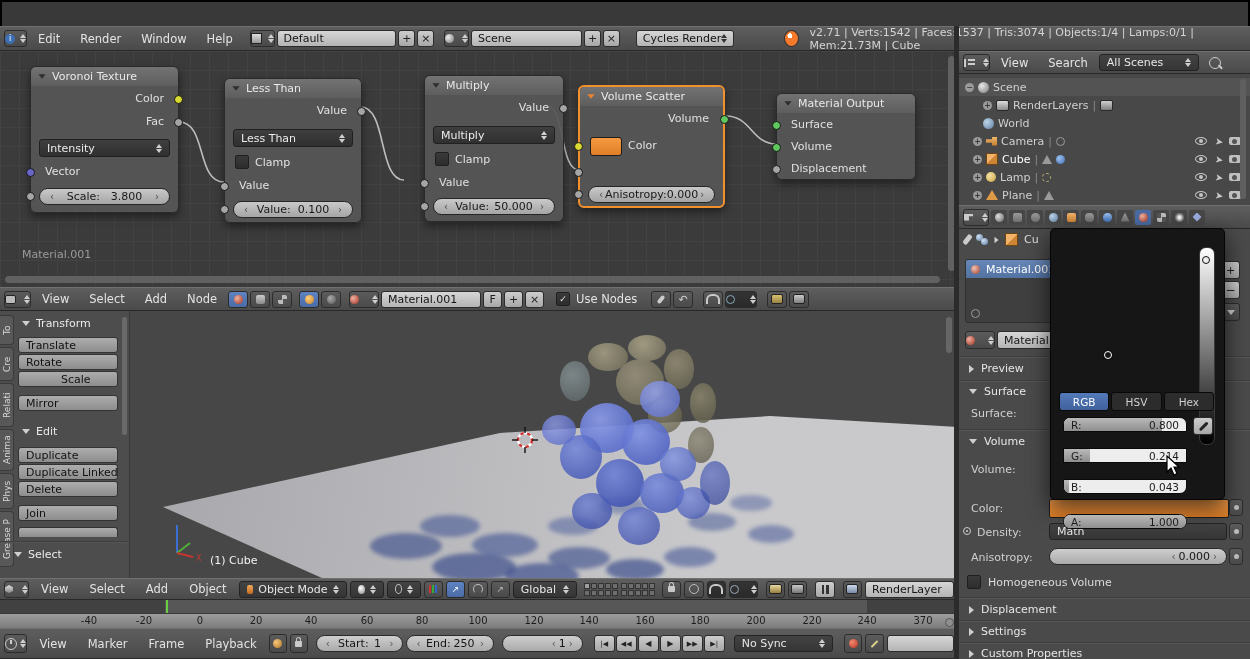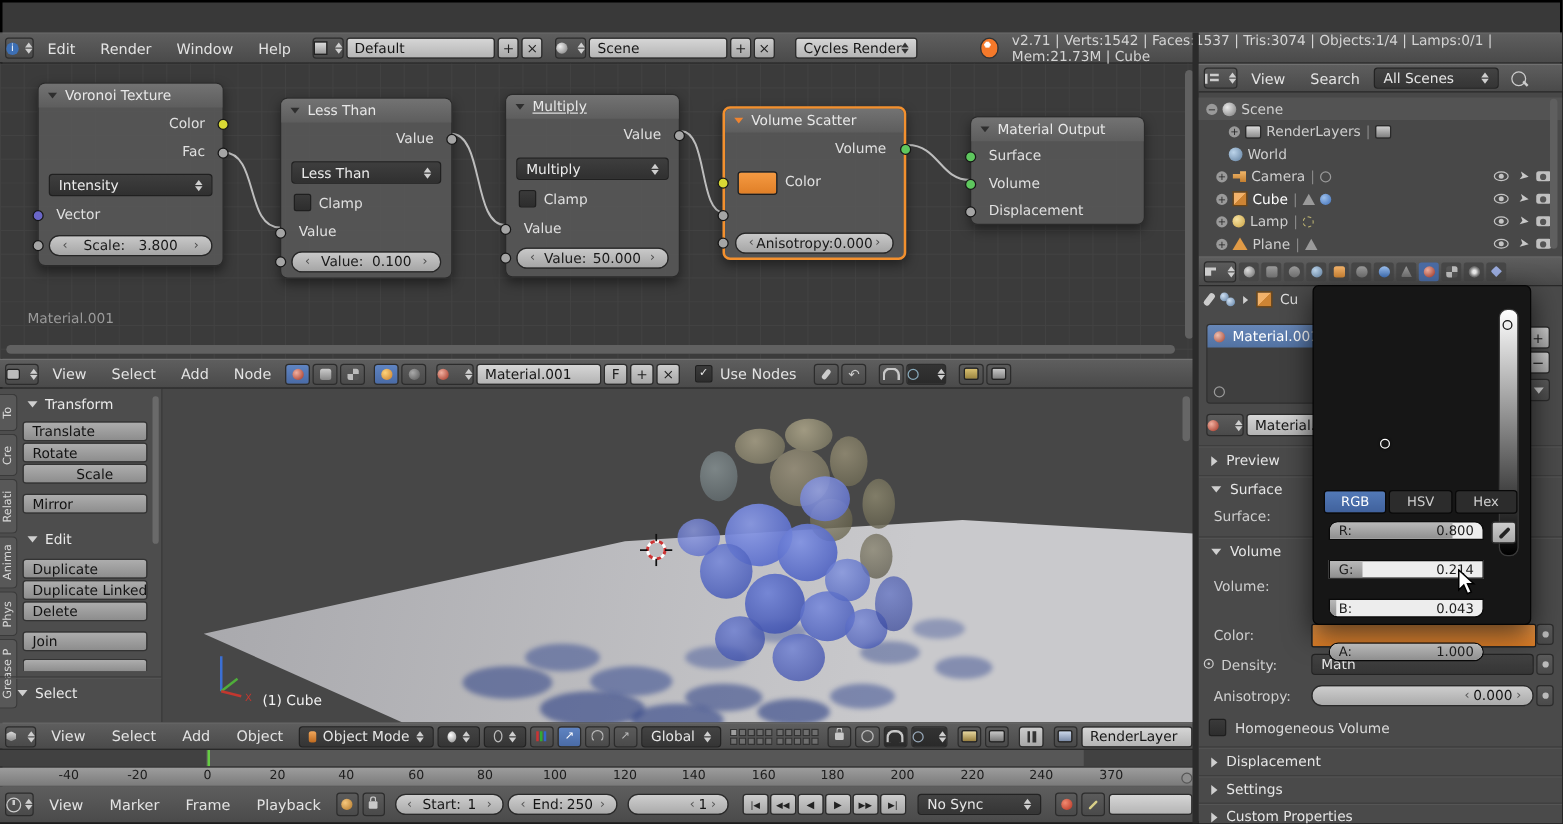--- a/index.html
+++ b/index.html
@@ -66,21 +66,21 @@
   .blob{position:absolute;border-radius:50%;}
   .tsh{position:absolute;left:0;top:0;width:129px;height:267px;background:#4d4d4d;border-right:1px solid #383838;}
   .tbtn{position:absolute;left:18px;width:100px;height:16px;background:linear-gradient(#adadad,#8d8d8d);
         border:1px solid #333;border-radius:3px;color:#121212;display:flex;align-items:center;padding:0 7px;
         box-sizing:border-box;font-size:11px;white-space:nowrap;overflow:hidden;}
   .ptitle{position:absolute;display:flex;gap:6px;align-items:center;color:#eaeaea;font-size:11px;}
   .vtab{position:absolute;left:0;width:14px;background:#585858;border:1px solid #3a3a3a;border-right:none;
        border-radius:4px 0 0 4px;color:#d8d8d8;font-size:9px;writing-mode:vertical-rl;transform:rotate(180deg);
        display:flex;align-items:center;justify-content:center;padding:5px 0;box-sizing:border-box;}
   
-  .rlbl{position:absolute;top:1px;transform:translateX(-50%);color:#1d1d1d;font-size:10px;}
+  .rlbl{position:absolute;top:1px;transform:translateX(-50%);color:#1d1d1d;font-size:10px;margin-left:34px;}
   
   .orow{position:absolute;left:0;width:100%;height:18px;display:flex;align-items:center;gap:4px;box-sizing:border-box;}
   .oname{color:#cfcfcf;font-size:11px;}
   .disc{width:9px;height:9px;border-radius:50%;background:#9a9a9a;color:#222;font-size:8px;line-height:9px;
         text-align:center;display:inline-block;}
   .icn-eye{width:12px;height:8px;border:1px solid #c4c4c4;border-radius:50%;position:relative;display:inline-block;box-sizing:border-box;}
   .icn-eye:after{content:"";position:absolute;left:3px;top:1px;width:4px;height:4px;border-radius:50%;background:#c4c4c4;}
   .icn-cur{color:#c8c8c8;font-size:10px;display:inline-block;transform:rotate(10deg);}
   .icn-cam{width:12px;height:8px;background:#c0c0c0;border-radius:2px;position:relative;display:inline-block;}
   .icn-cam:after{content:"";position:absolute;left:3px;top:1.5px;width:5px;height:5px;border-radius:50%;background:#555;}
@@ -217,21 +217,21 @@
       </div>
       <span class="nlbl" style="left:14px;top:100px;">Value</span>
       <span class="socket s-g" style="left:-5px;top:103px;"></span>
       <div class="npill" style="left:8px;right:8px;top:122px;">
           <span>Value:</span>
           <span>0.100</span>
         </div>
       <span class="socket s-g" style="left:-5px;top:126px;"></span>
     </div>
 
-    <div class="node" style="left:404px;top:24px;width:140px;height:147px;text-decoration:underline;">
+    <div class="node" style="left:424px;top:24px;width:140px;height:147px;">
       <div class="nhead">
           <span class="tri-d"></span>
           <span>Multiply</span>
         </div>
       <span class="nlbl" style="right:14px;top:25px;">Value</span>
       <span class="socket s-g" style="right:-5px;top:28px;"></span>
       <div class="ndrop" style="left:8px;right:8px;top:50px;">
           <span>Multiply</span>
           <span class="updn">
             <i class="u"></i>

